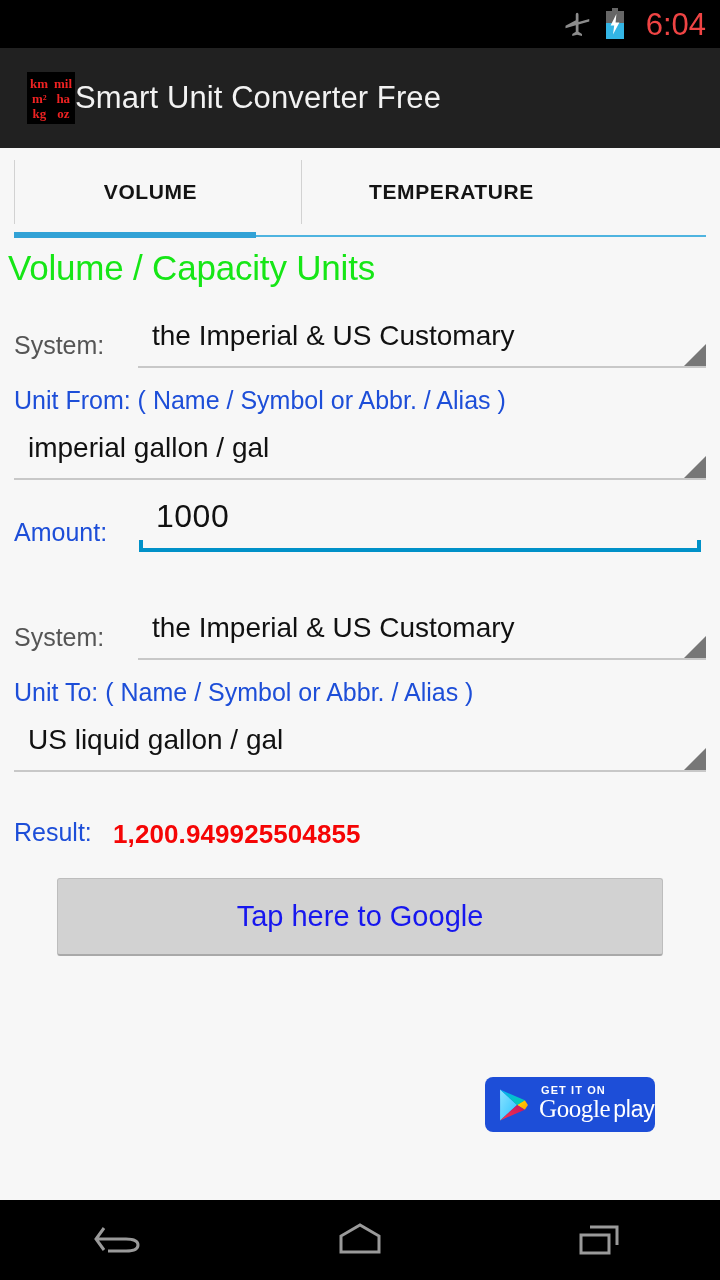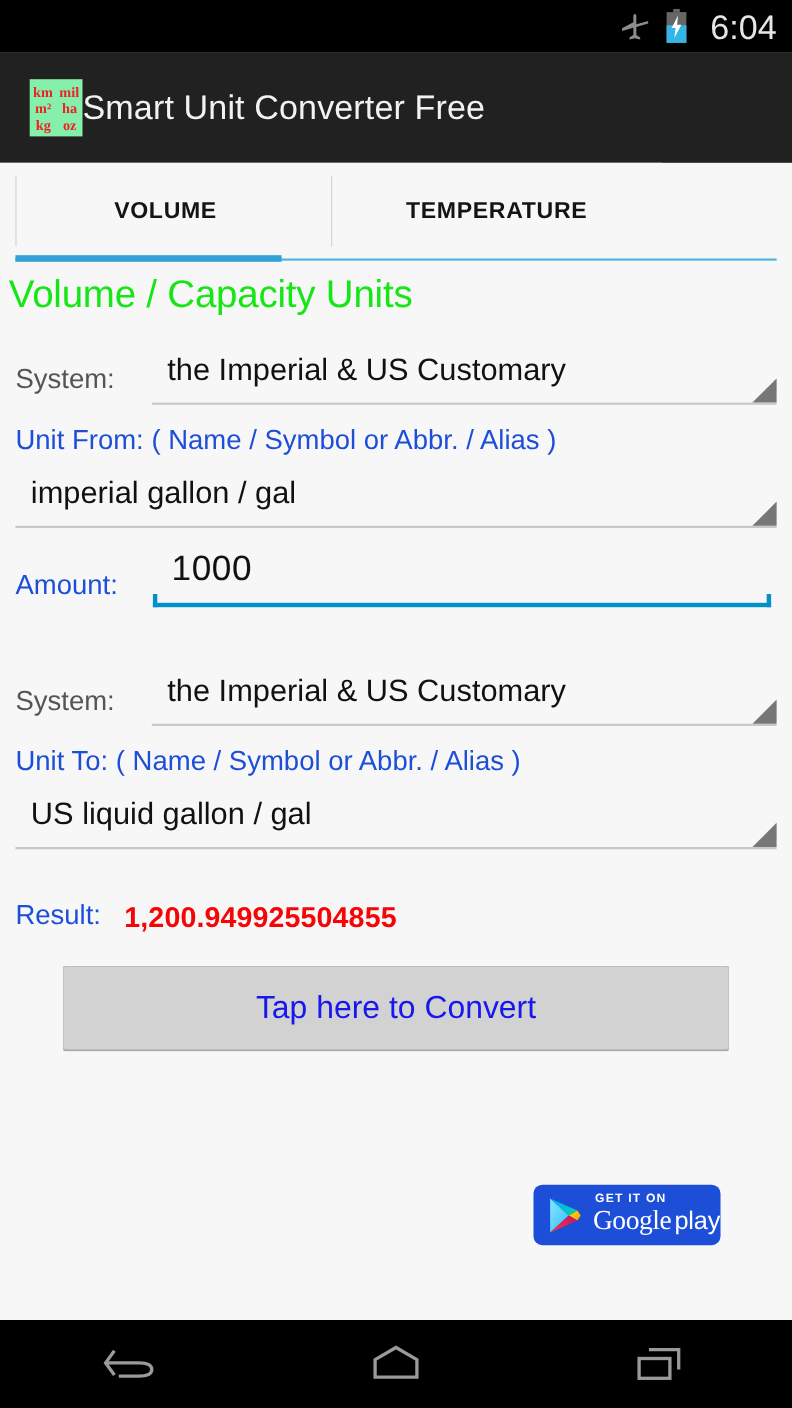--- a/index.html
+++ b/index.html
@@ -23,41 +23,41 @@
     justify-content: flex-end;
     padding-right: 14px;
   }
   .status-icons { display: flex; align-items: center; gap: 11px; }
 
   .airplane-icon { width: 30px; height: 30px; display: block; }
 
   .battery-icon { width: 22px; height: 32px; position: relative; display: block; }
 
   .status-clock {
-    color: #e5e5e5;
+    color: #ef4444;
     font-size: 31px;
     line-height: 31px;
     letter-spacing: 0px;
     margin-left: 9px;
     font-weight: 400;
   }
 
   
   .action-bar {
     position: absolute;
     top: 48px; left: 0;
     width: 720px; height: 100px;
     background: #212121;
     display: flex;
     align-items: center;
     padding-left: 27px;
   }
   .app-icon {
     width: 48px; height: 52px;
-    background: #86efac;
+    background: #000000;
     display: flex;
     flex-direction: column;
     align-items: center;
     justify-content: center;
     flex: none;
   }
   .app-icon-row {
     display: flex;
     width: 100%;
     justify-content: space-around;
@@ -369,21 +369,21 @@
 
   <div class="spinner" style="left:14px;top:484px;width:692px;">
     <span class="spinner-text">US liquid gallon / gal</span>
     <div class="spinner-rule"></div>
     <div class="spinner-caret"></div>
   </div>
 
   <span class="lbl-blue" style="position:absolute;left:14px;top:578px;">Result:</span>
   <span class="result-value" style="left:113px;top:579px;">1,200.949925504855</span>
 
-  <div class="convert-button" style="left:57px;top:638px;">Tap here to Convert</div>
+  <div class="convert-button" style="left:57px;top:638px;">Tap here to Google</div>
 
   <div class="play-badge" style="left:485px;top:837px;">
     <svg class="play-badge-logo" viewBox="0 0 40 44">
       <defs>
         <linearGradient id="gA" x1="0" y1="0" x2="1" y2="1">
           <stop offset="0" stop-color="#00c3ff"></stop>
             <stop offset="1" stop-color="#00e6a0"></stop>
         </linearGradient>
         <linearGradient id="gB" x1="0" y1="0" x2="1" y2="1">
           <stop offset="0" stop-color="#ffe000"></stop>

